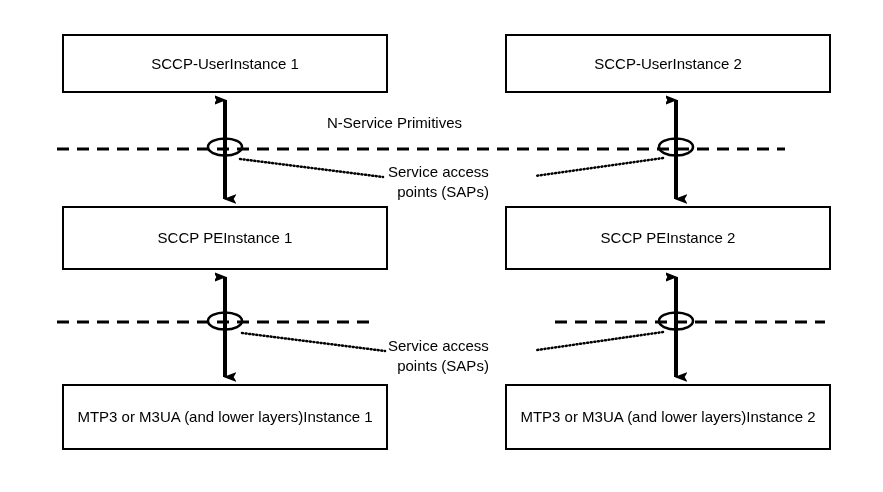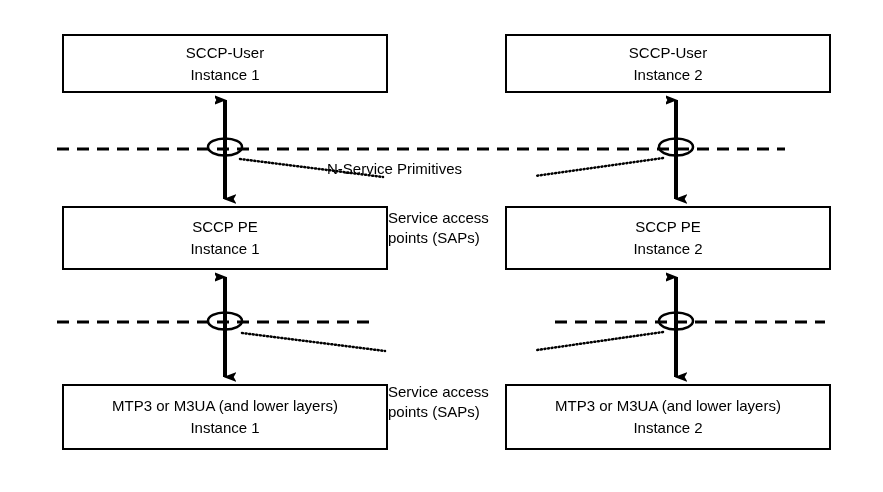--- a/index.html
+++ b/index.html
@@ -14,40 +14,39 @@
     background: #ffffff;
     font-family: "Liberation Sans", sans-serif;
     overflow: hidden;
   }
   .layer-box {
     position: absolute;
     box-sizing: border-box;
     border: 2px solid #000000;
     background: #ffffff;
     display: flex;
-    flex-direction: column;
+    flex-direction: row;
     align-items: center;
     justify-content: center;
     text-align: center;
     font-size: 15px;
     line-height: 1.45;
     color: #000000;
   }
   .layer-box .ln {
     display: block;
     white-space: nowrap;
   }
   .free-label {
     position: absolute;
     font-size: 15px;
     line-height: 1.35;
     color: #000000;
     white-space: nowrap;
-    text-align: left;
-    margin-top: 46px;
+    text-align: right;
   }
   .svg-layer {
     position: absolute;
     left: 0;
     top: 0;
     width: 883px;
     height: 492px;
     pointer-events: none;
   }
 </style>

